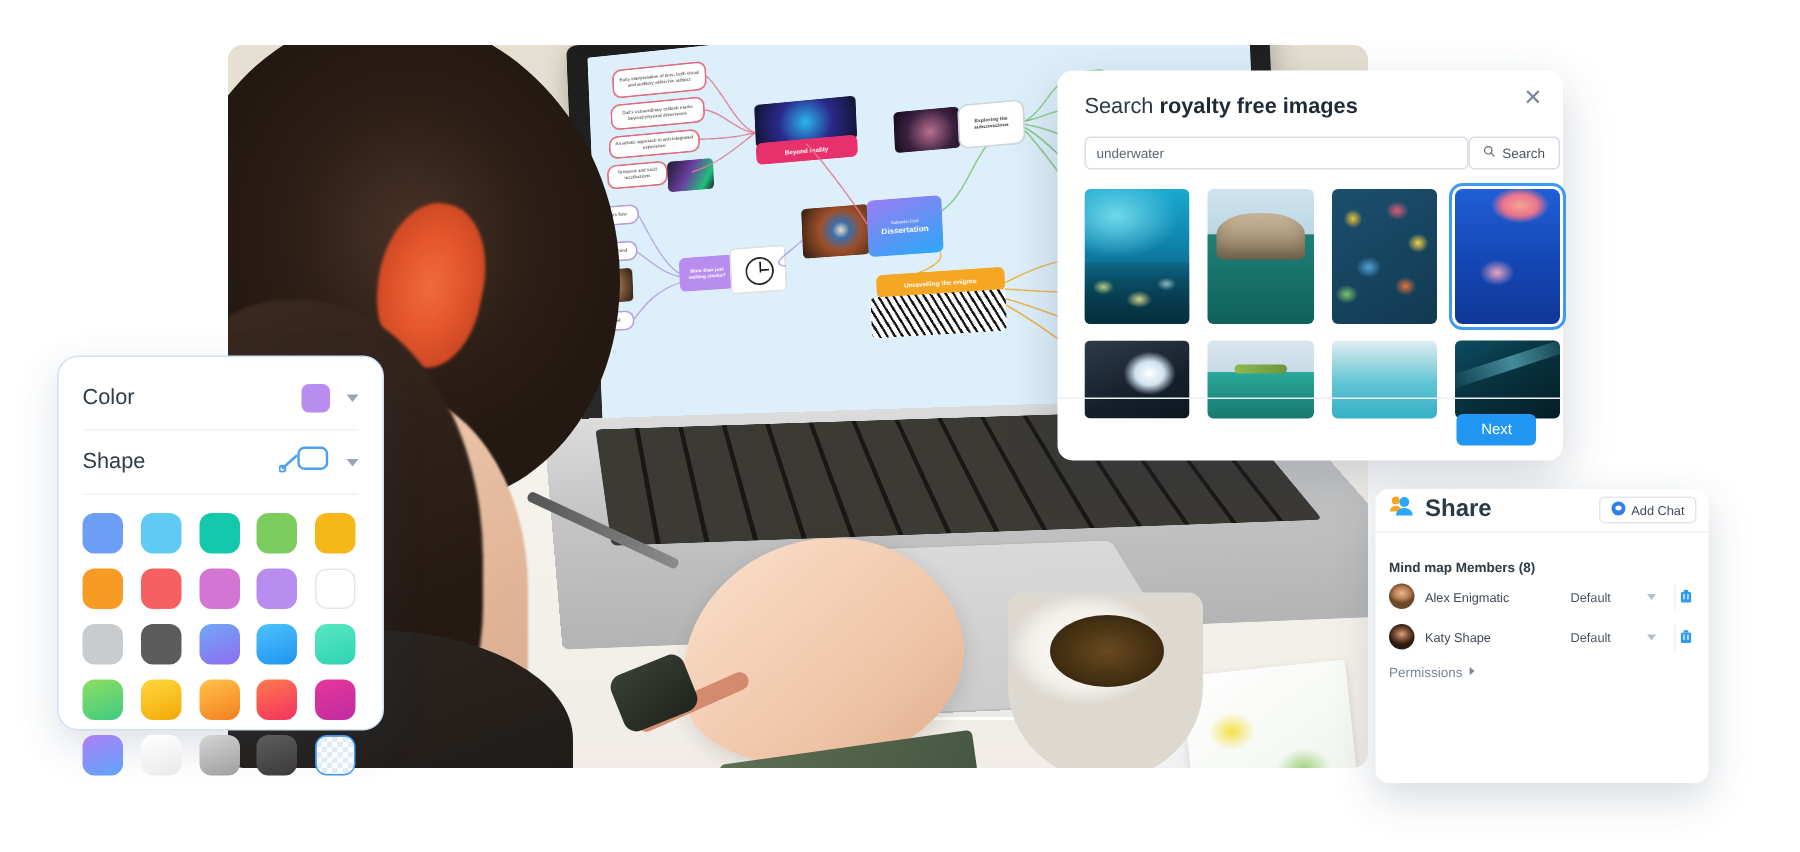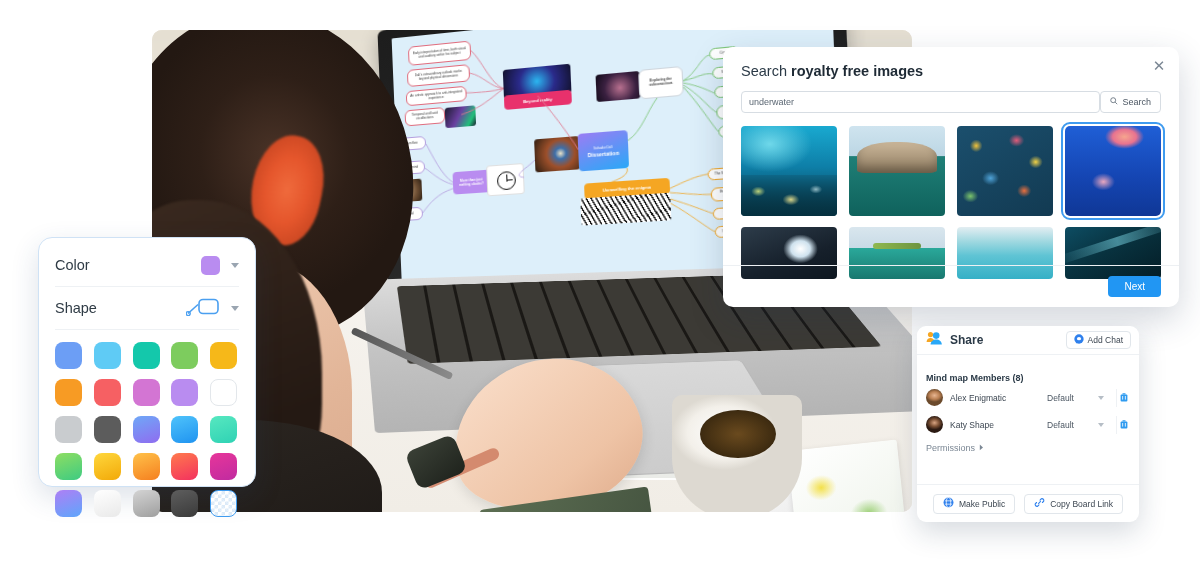--- a/index.html
+++ b/index.html
@@ -234,24 +234,24 @@
     background-image:
       linear-gradient(45deg,#dbeaf8 25%,transparent 25%,transparent 75%,#dbeaf8 75%),
       linear-gradient(45deg,#dbeaf8 25%,#fff 25%,#fff 75%,#dbeaf8 75%);
     background-size:7px 7px; background-position:0 0,3.5px 3.5px;
     border:1.5px solid #3f9bef;
   }
   .sw.white { background:#fff; border:1px solid #e3e7eb; }
 
   
   .dlg {
-    position:absolute; left:723px; top:47px; width:456px; height:260px;
+    position:absolute; left:705px; top:47px; width:337px; height:260px;
     background:#fff; border-radius:10px;
     box-shadow:0 12px 34px rgba(30,50,80,.20);
-    padding:16px 18px 0 18px;
+    padding:16px 2px 0 18px;
   }
   .dlg-title { font-size:14.5px; color:#2b3a47; font-weight:400; }
   .dlg-title b { font-weight:bold; color:#1e2a35; }
   .dlg-close {
     position:absolute; right:12px; top:11px; width:16px;height:16px;
     color:#7b8794; font-size:15px; line-height:16px; text-align:center; cursor:pointer;
   }
   .search-row { display:flex; align-items:center; gap:0; margin-top:12px; }
   .search-input {
     flex:1; height:22px; border:1px solid #d7dde3; border-radius:4px;
@@ -324,21 +324,21 @@
   .share {
     position:absolute; left:917px; top:326px; width:222px; height:196px;
     background:#fff; border-radius:9px;
     box-shadow:0 10px 28px rgba(30,50,80,.18);
     display:flex; flex-direction:column;
   }
   .share-head {
     height:29px; display:flex; align-items:center; padding:0 8px 0 9px;
     border-bottom:1px solid #eef1f4; gap:7px;
   }
-  .share-title { font-size:12px; font-weight:bold; color:#2b3a47; flex:1; }
+  .share-title { font-size:16px; font-weight:bold; color:#2b3a47; flex:1; }
   .addchat {
     display:flex; align-items:center; gap:4px;
     border:1px solid #e1e6eb; border-radius:4px; height:18px; padding:0 7px;
     font-size:8.5px; color:#3d4752; background:#fff; cursor:pointer;
   }
   .share-body { flex:1; padding:9px 9px 0 9px; }
   .invite-row { display:flex; align-items:center; gap:7px; }
   .invite-input {
     flex:1; height:20px; border:1px solid #dfe4e9; border-radius:4px;
     font-size:8.5px; color:#9aa5b1; padding:0 6px;
@@ -646,37 +646,15 @@
       <div class="perm">
         <span>Permissions</span>
         <span>
           <svg width="5" height="7" viewBox="0 0 5 7">
               <path d="M0.8 0.6 L4 3.4 L0.8 6.2 Z" fill="#7b8794"></path>
             </svg>
         </span>
       </div>
     </div>
 
-    <div class="share-foot">
-      <button class="foot-btn">
-        <span>
-          <svg width="11" height="11" viewBox="0 0 12 12">
-            <circle cx="6" cy="6" r="5.4" fill="#2f80ed"></circle>
-            <path d="M2 4.2h8M2 7.8h8" stroke="#fff" stroke-width=".8" fill="none"></path>
-            <ellipse cx="6" cy="6" rx="2.4" ry="5.4" fill="none" stroke="#fff" stroke-width=".8"></ellipse>
-          </svg>
-        </span>
-        <span>Make Public</span>
-      </button>
-      <button class="foot-btn">
-        <span>
-          <svg width="11" height="11" viewBox="0 0 12 12">
-            <path d="M4.6 7.4 L7.4 4.6" stroke="#2f80ed" stroke-width="1.2" fill="none"></path>
-            <path d="M6.6 3.4 L8 2 A2 2 0 0 1 10.6 4.6 L9.2 6" stroke="#2f80ed" stroke-width="1.2" fill="none" stroke-linecap="round"></path>
-            <path d="M5.4 8.6 L4 10 A2 2 0 0 1 1.4 7.4 L2.8 6" stroke="#2f80ed" stroke-width="1.2" fill="none" stroke-linecap="round"></path>
-          </svg>
-        </span>
-        <span>Copy Board Link</span>
-      </button>
-    </div>
   </div>
 
 </div>
 
 </body></html>

